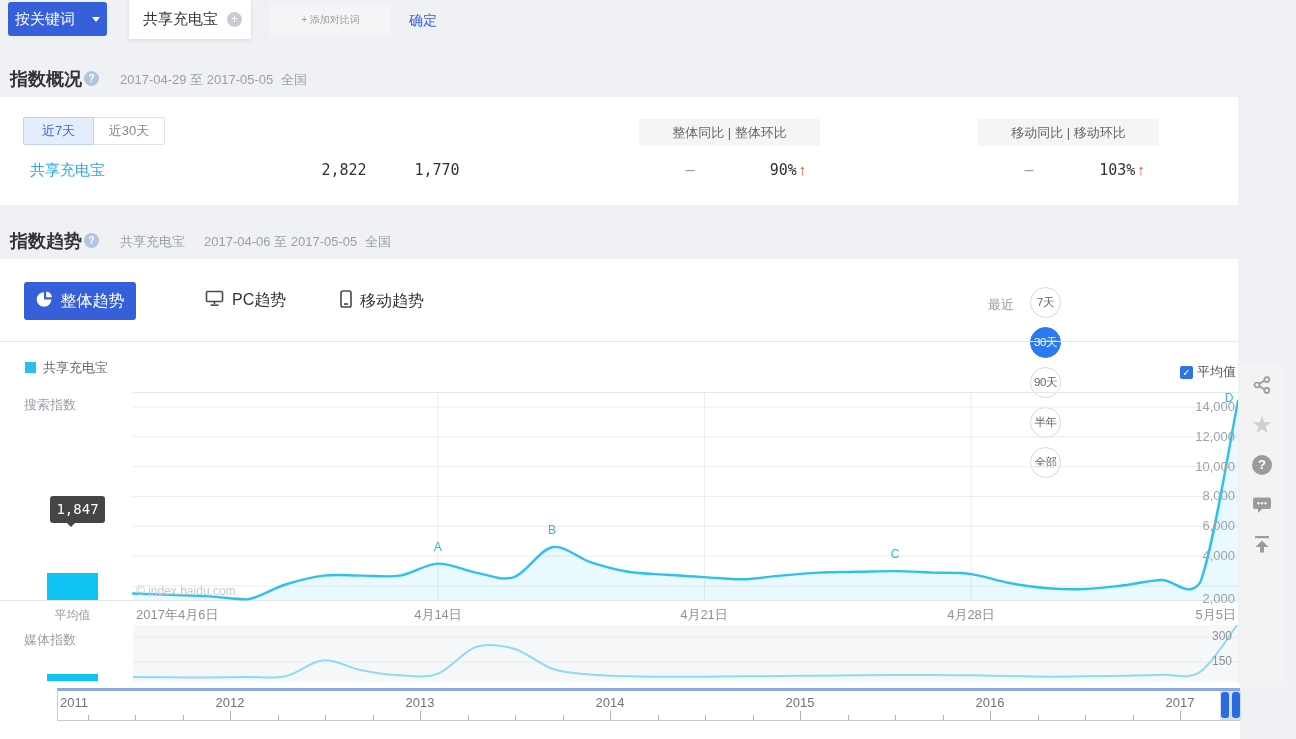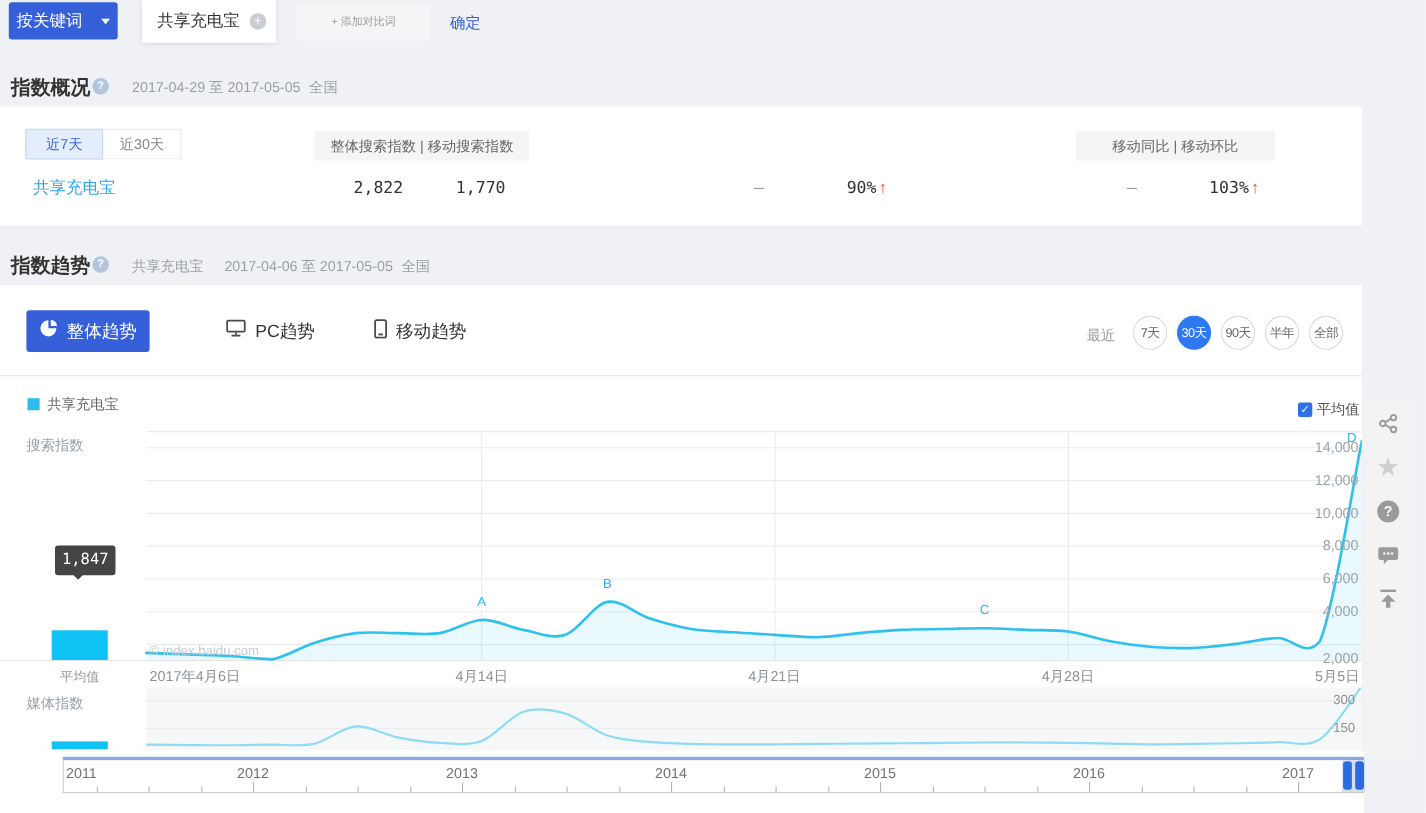--- a/index.html
+++ b/index.html
@@ -35,21 +35,21 @@
   .kw-link { left:30px; top:64px; font-size:15px; color:#2aa7e8; cursor:pointer; }
   .num { font-family:"DejaVu Sans Mono",monospace; font-size:15px; color:#333; }
   .ccell { top:64px; transform:translateX(-50%); white-space:nowrap; }
   .dash { color:#999; }
   .up-arrow { color:#f4503c; font-weight:bold; font-size:15px; margin-left:2px; }
 
   
   .btn-overall { left:24px; top:23px; width:112px; height:38px; background:#3660d9; border:none; border-radius:3px; color:#fff; font-size:16px; display:flex; align-items:center; justify-content:center; gap:8px; cursor:pointer; font-family:inherit; }
   .view-item { top:31px; display:flex; align-items:center; gap:8px; font-size:16px; color:#333; cursor:pointer; }
   .recent { left:988px; top:37px; font-size:13px; color:#999; }
-  .ranges { left:1030px; top:28px; display:flex; gap:9px; }
+  .ranges { left:1030px; top:28px; display:flex; gap:9px;flex-direction:column; }
   .range-circle { width:31px; height:31px; border-radius:50%; border:1px solid #d9d9d9; background:#fff; color:#666; font-size:11.5px; display:flex; align-items:center; justify-content:center; cursor:pointer; letter-spacing:-0.5px; }
   .range-circle.active { background:#2c79f3; border-color:#2c79f3; color:#fff; }
   .divider { left:0; top:82px; width:1238px; height:1px; background:#e8e8e8; }
 
   
   .legend-sq { left:25px; top:103px; width:11px; height:11px; background:#2cbdee; }
   .legend-label { left:43px; top:100px; font-size:13px; color:#666; }
   .avg-check-wrap { left:1180px; top:104px; display:flex; align-items:center; gap:4px; cursor:pointer; }
   .checkbox { width:13px; height:13px; background:#2e72e9; border-radius:2px; color:#fff; font-size:10px; line-height:13px; text-align:center; }
   .avg-check-label { font-size:13px; color:#555; }
@@ -108,21 +108,21 @@
   <div class="abs sec-title" style="left:10px;top:67px">指数概况</div>
   <div class="abs help-icon" style="left:84px;top:71px">?</div>
   <div class="abs sec-meta" style="left:120px;top:71px">2017-04-29 至 2017-05-05</div>
   <div class="abs sec-meta" style="left:281px;top:71px">全国</div>
 
   <div class="abs card" id="overview-card">
     <div class="abs tabs">
       <div class="tab active">近7天</div>
       <div class="tab inactive">近30天</div>
     </div>
-    <div class="abs colhead" style="left:286px;width:195px">整体搜索指数 | 移动搜索指数</div>
+    <div class="abs colhead" style="left:639px;width:181px">整体同比 | 整体环比</div>
     <div class="abs colhead" style="left:978px;width:181px">移动同比 | 移动环比</div>
 
     <div class="abs kw-link">共享充电宝</div>
     <span class="abs num ccell" style="left:344px">2,822</span>
     <span class="abs num ccell" style="left:437px">1,770</span>
     <span class="abs num ccell dash" style="left:690px">—</span>
     <span class="abs ccell" style="left:788px"><span class="num">90%</span><span class="up-arrow">↑</span></span>
     <span class="abs num ccell dash" style="left:1029px">—</span>
     <span class="abs ccell" style="left:1122px"><span class="num">103%</span><span class="up-arrow">↑</span></span>
   </div>

